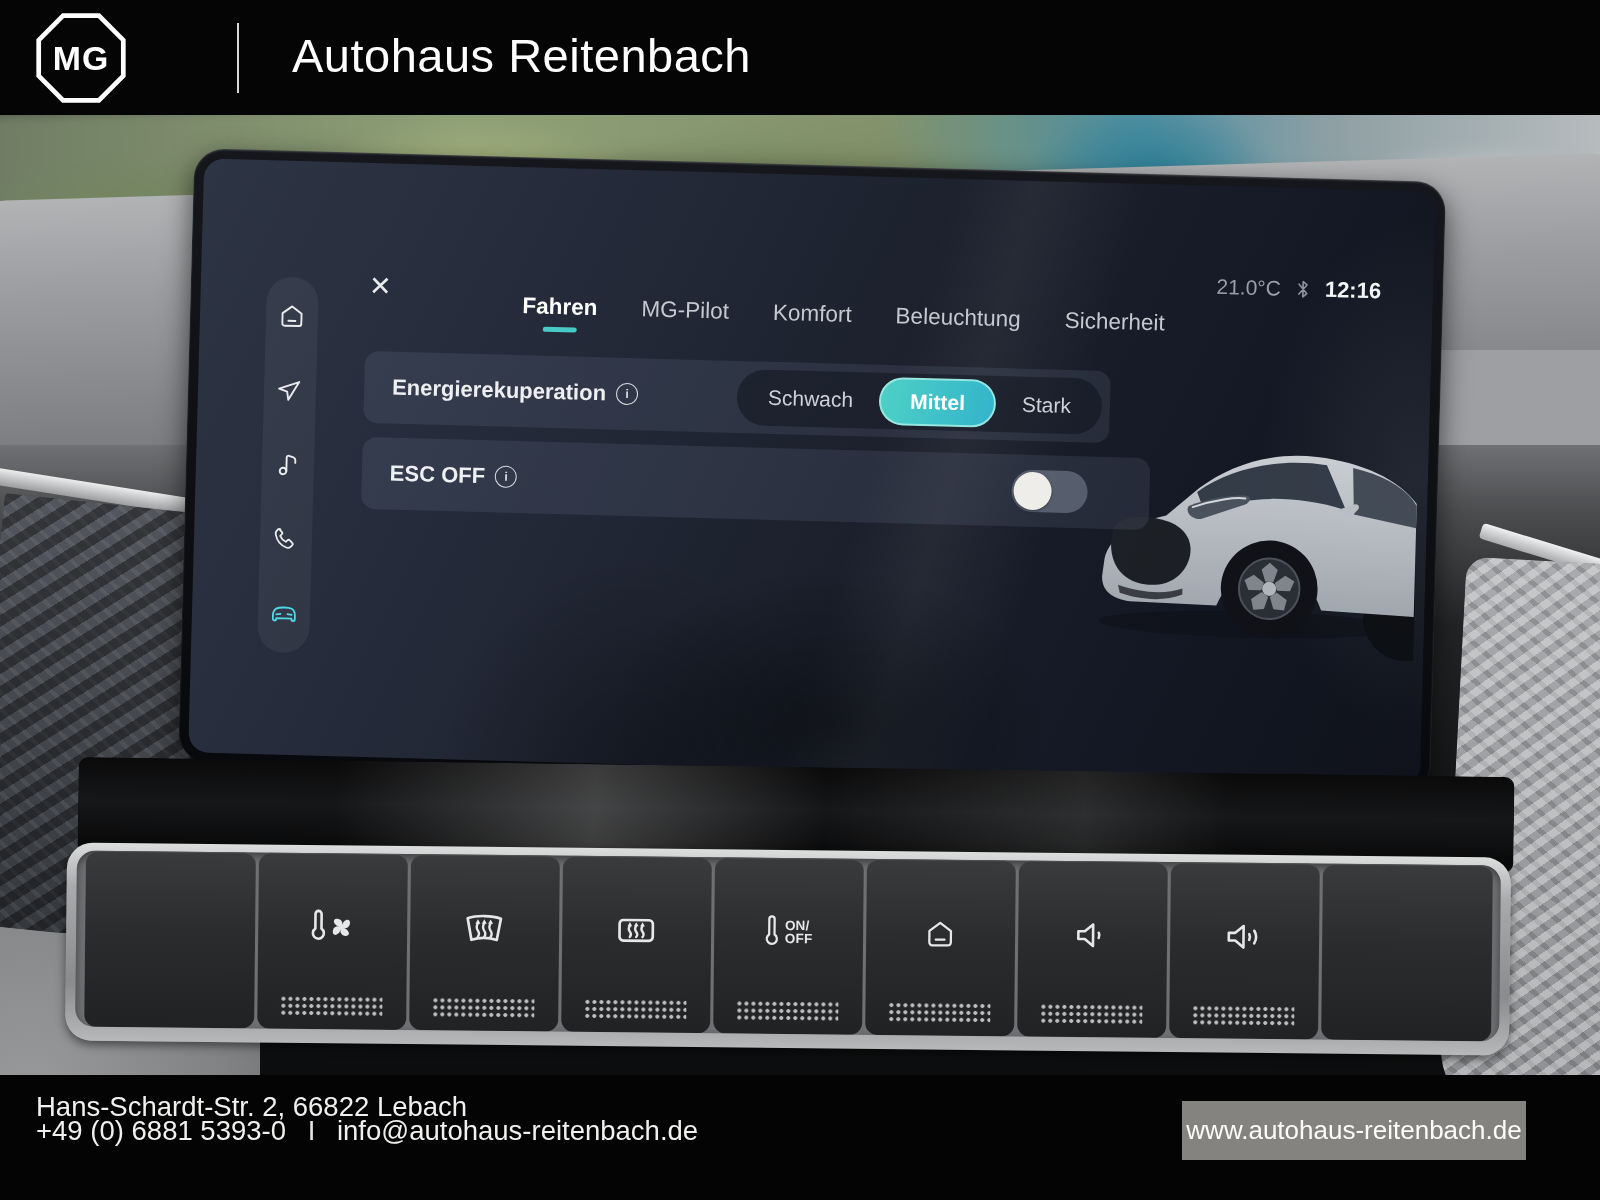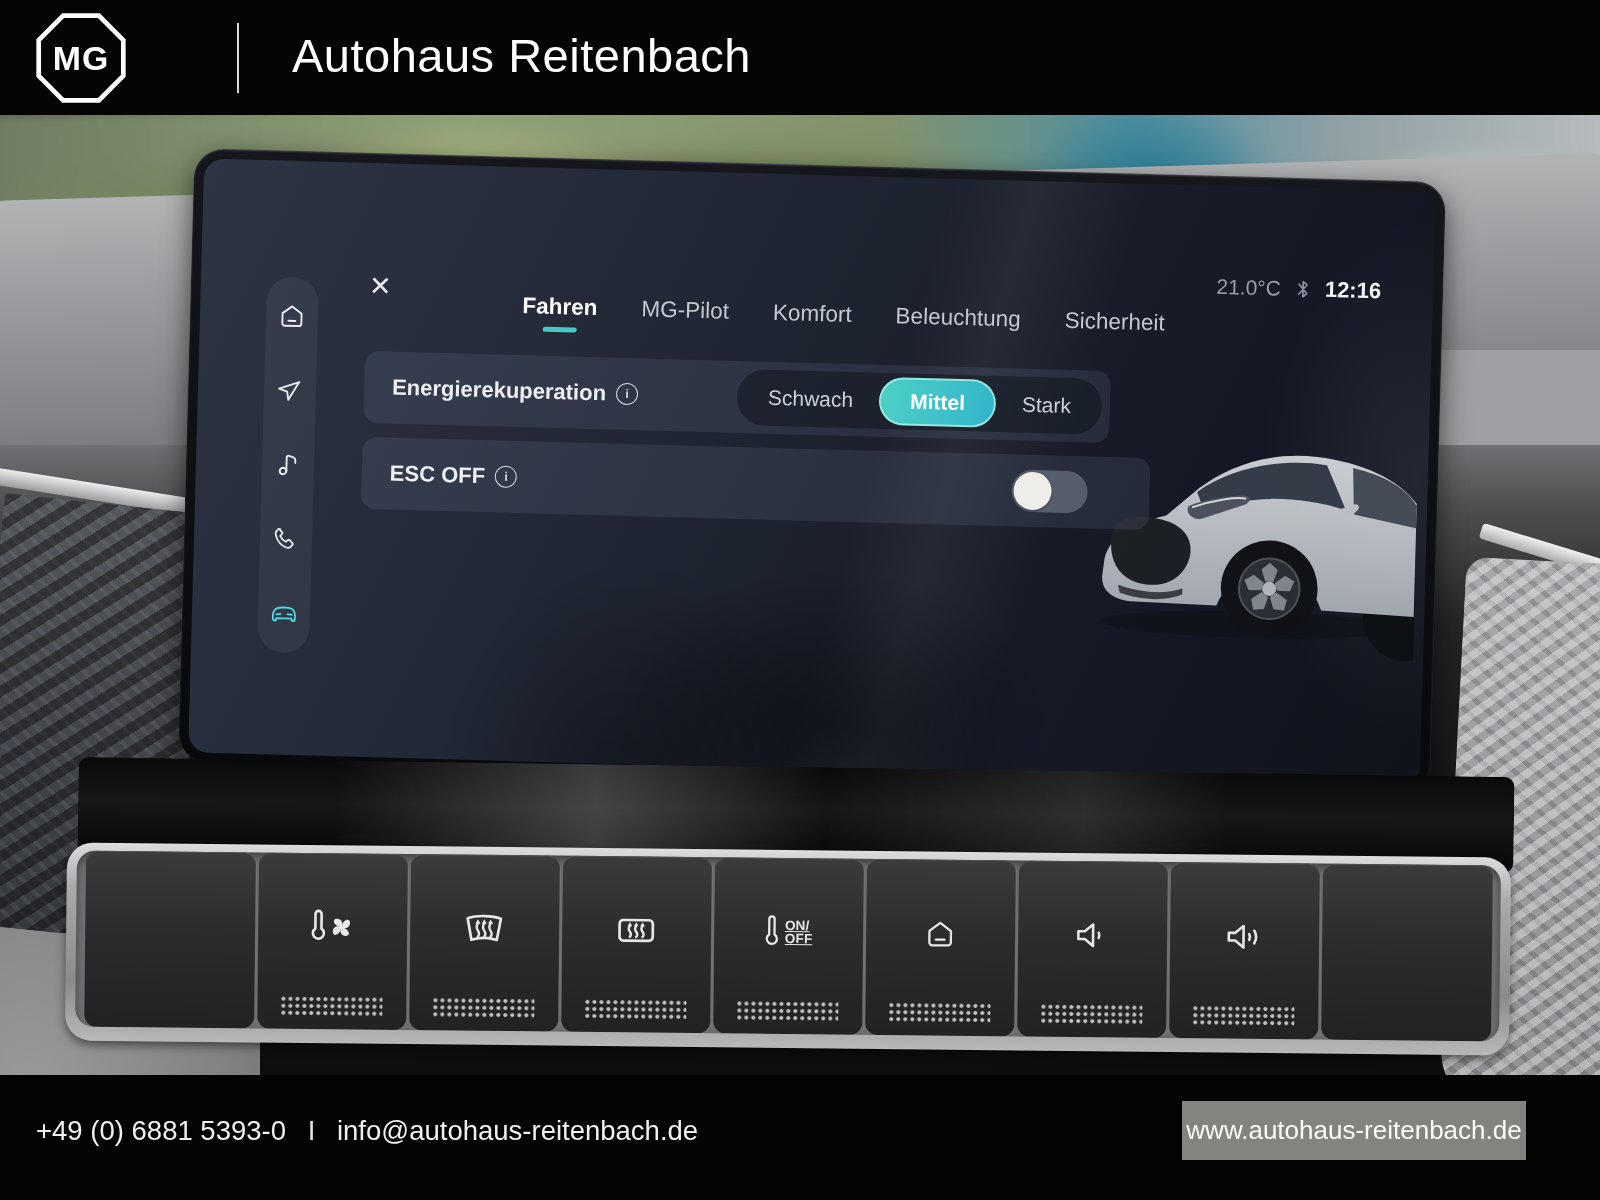--- a/index.html
+++ b/index.html
@@ -123,21 +123,21 @@
   .hw{position:relative;background:linear-gradient(180deg,#3a3b3d 0%,#2b2c2e 45%,#212224 100%);
     border-radius:12px;box-shadow:inset 0 1px 1px rgba(255,255,255,.12);}
   .hw.blank{width:170px;}
   .hw.key{width:149px;}
   .hw .glyph{position:absolute;left:50%;top:42%;transform:translate(-50%,-50%);color:#e6e7e9;
     display:flex;align-items:center;gap:5px;}
   .hw .grip{position:absolute;left:50%;bottom:12px;transform:translateX(-50%);width:102px;height:21px;
     background-image:radial-gradient(circle at 3px 3px,#bcbdbe 1.7px,rgba(0,0,0,0) 2.2px);
     background-size:7px 7px;}
   .onoff{display:flex;flex-direction:column;font-size:13.5px;font-weight:700;line-height:13px;
-    color:#e6e7e9;letter-spacing:.2px;text-decoration:underline;}
+    color:#e6e7e9;letter-spacing:.2px;}
 
   
   .banner-bottom{position:absolute;left:0;top:1075px;width:1600px;height:125px;background:#040404;z-index:40;}
   .addr-line{position:absolute;left:36px;color:#f1f0ee;font-size:27.5px;font-weight:400;white-space:nowrap;}
   .line-1{top:16px;}
   .line-2{top:40px;}
   .line-2 .sep{margin:0 14px;color:#e4e3e1;}
   .web-badge{position:absolute;right:74px;top:26px;width:344px;height:59px;background:#85837f;
     display:flex;align-items:center;justify-content:center;color:#fbfbfa;font-size:26px;}
 
@@ -378,20 +378,21 @@
           </div>
           <div class="grip"></div>
         </div>
 
         <div class="hw blank"></div>
       </div>
     </div>
   </div>
 
   <div class="banner-bottom">
+    <div class="addr-line line-1">Hans-Schardt-Str. 2, 66822 Lebach</div>
     <div class="addr-line line-2">
       <span>+49 (0) 6881 5393-0</span>
       <span class="sep">I</span>
       <span>info@autohaus-reitenbach.de</span>
     </div>
     <div class="web-badge">www.autohaus-reitenbach.de</div>
   </div>
 
 </div>
 

